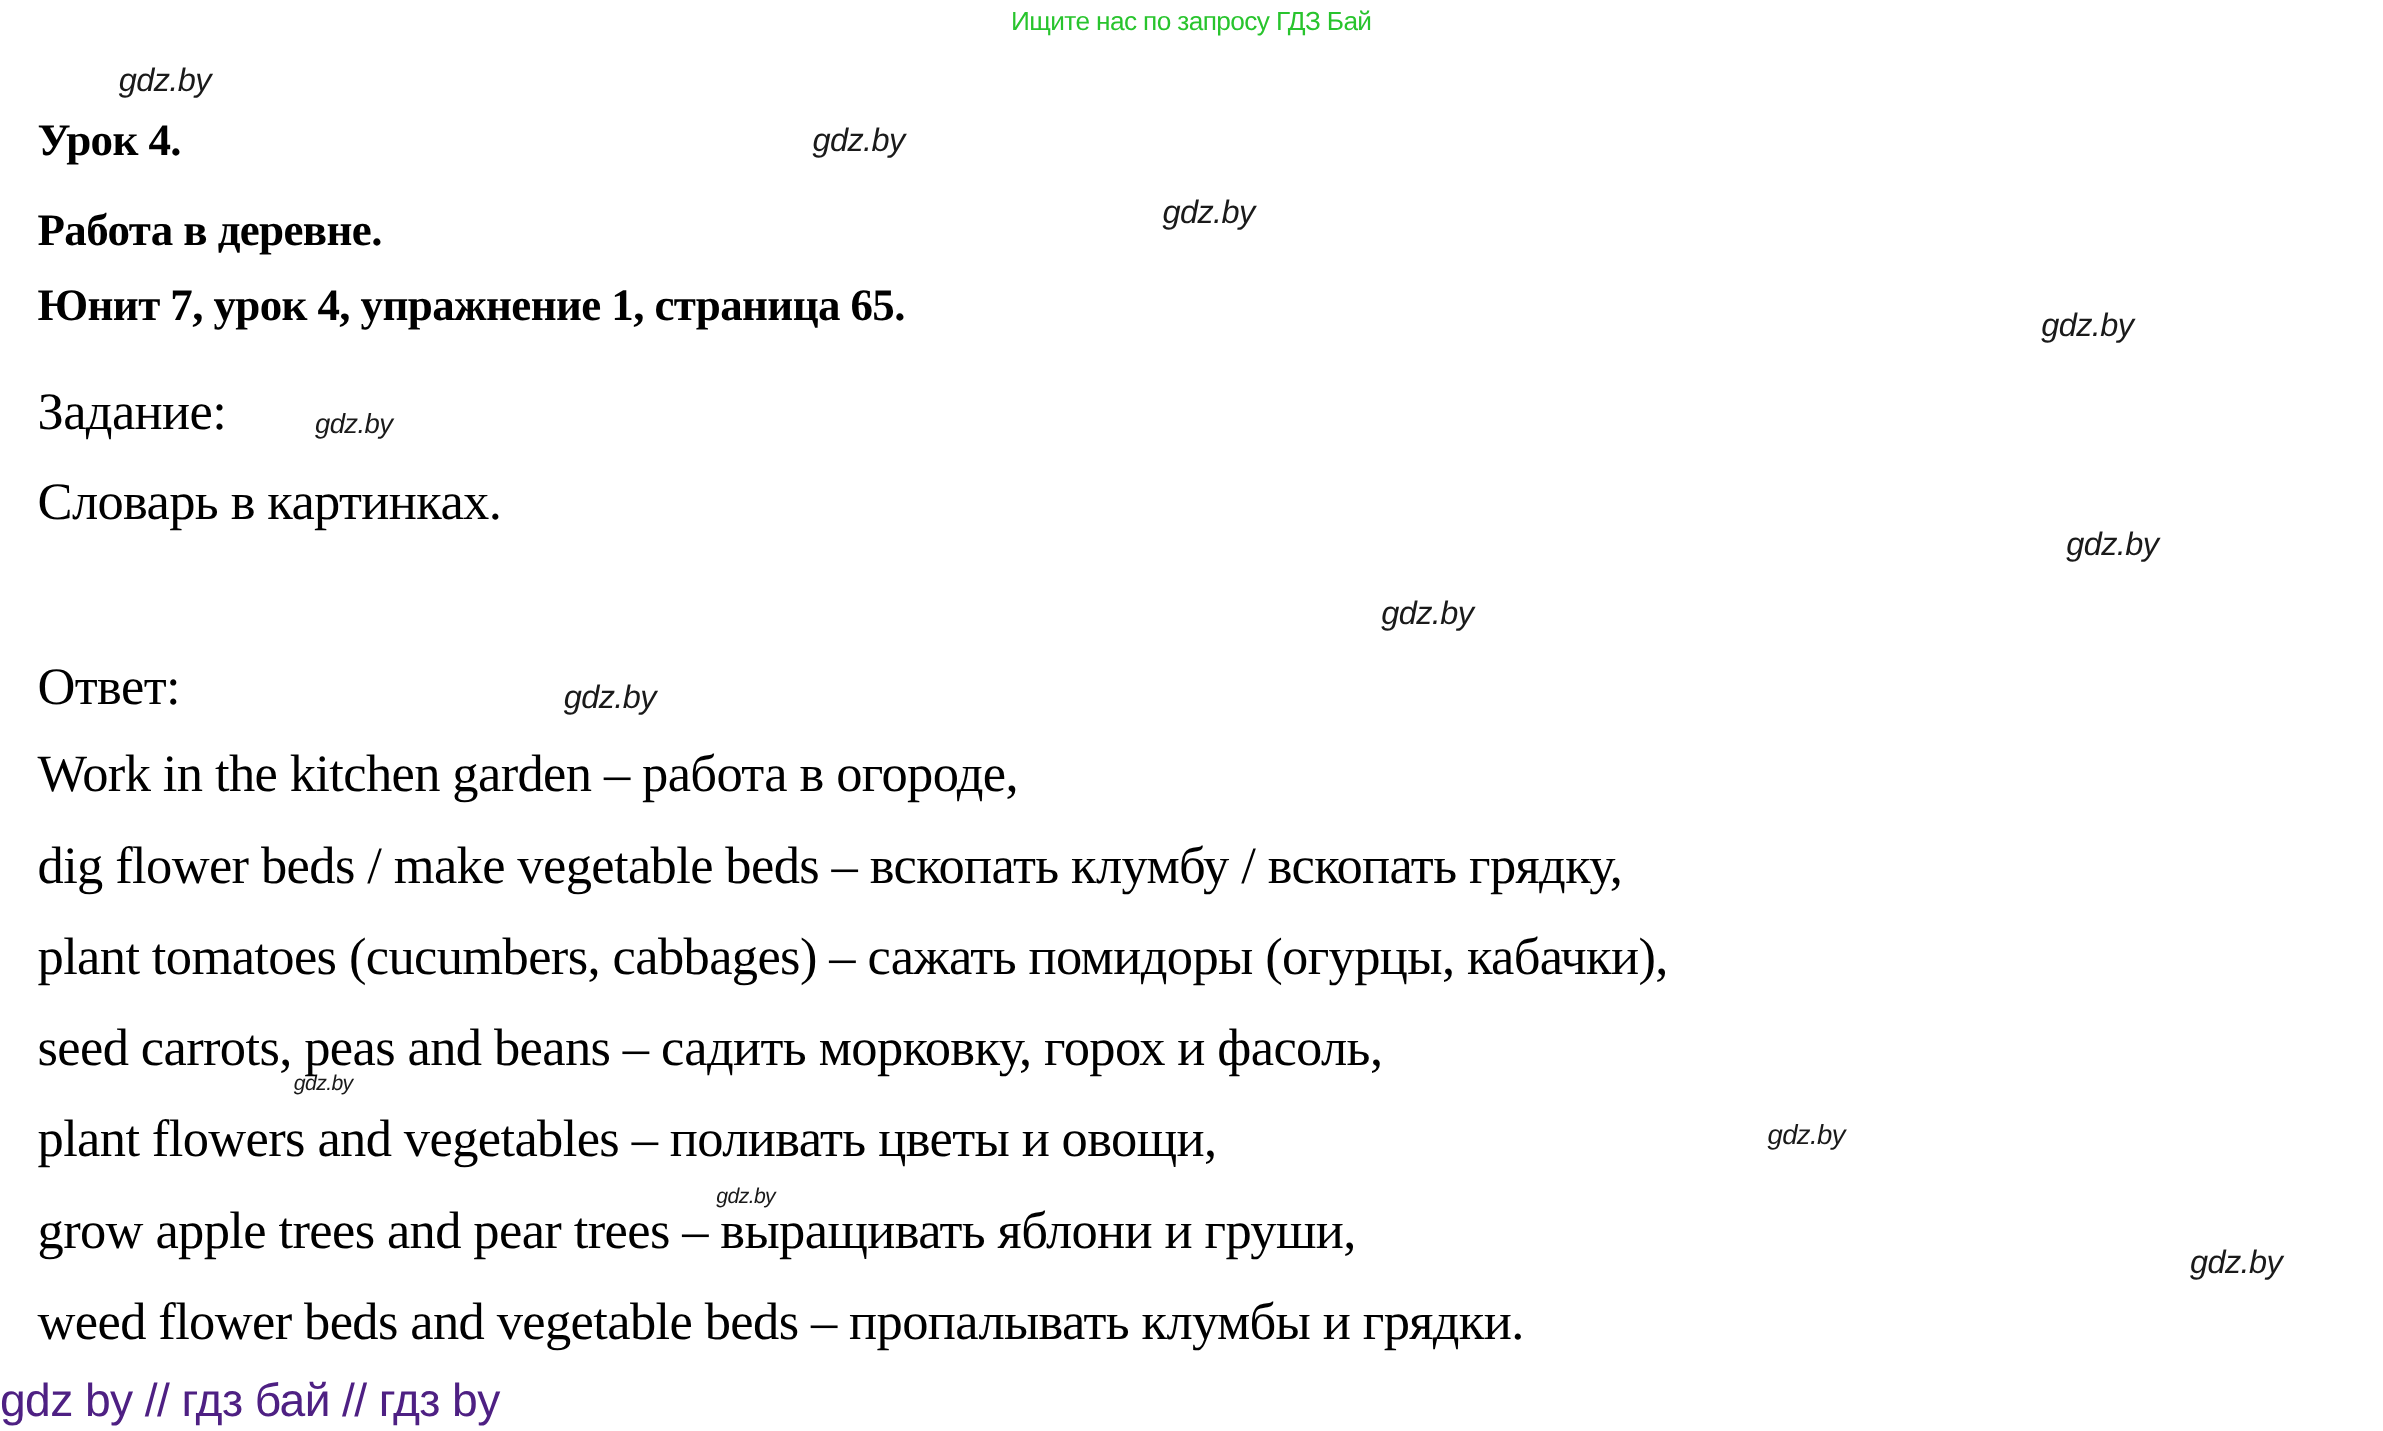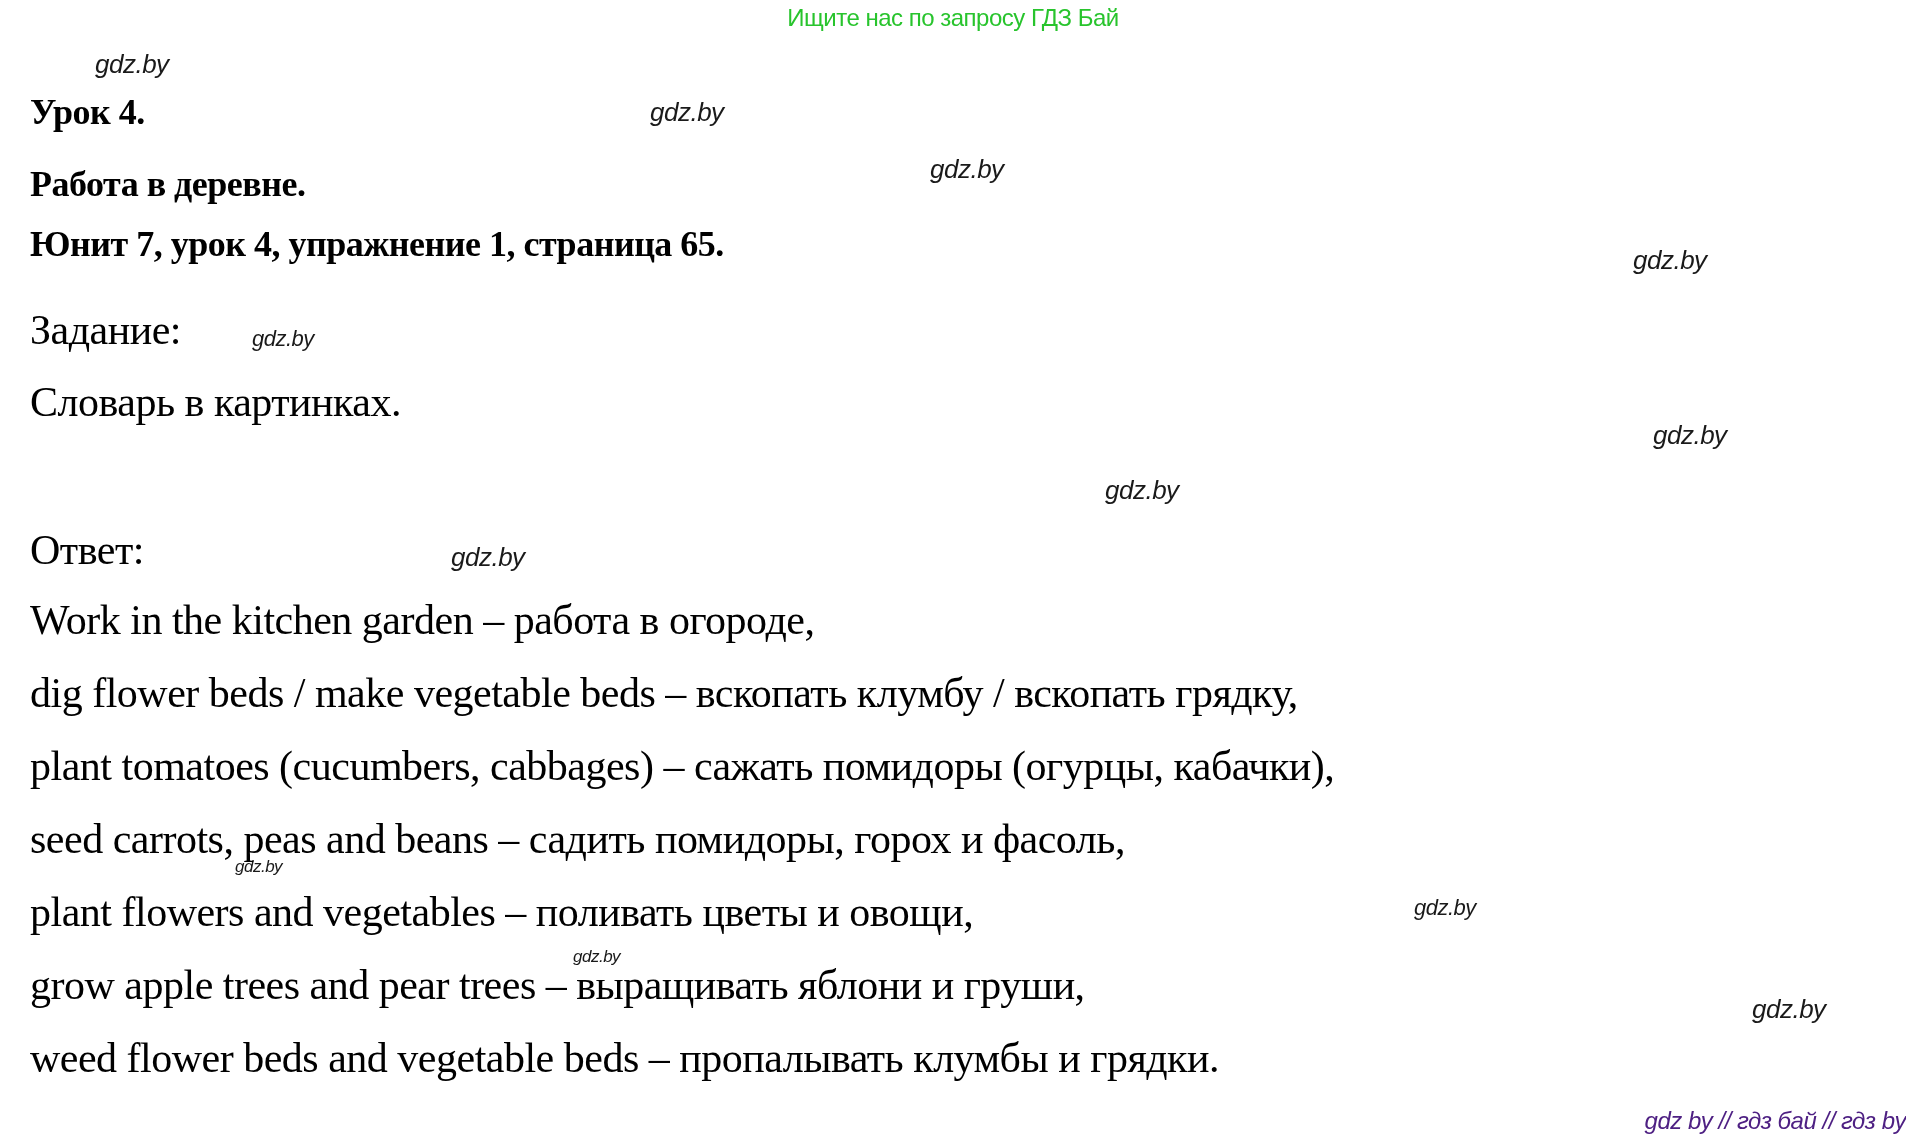--- a/index.html
+++ b/index.html
@@ -16,21 +16,21 @@
     font-family: "Liberation Serif", serif;
     color: #000000;
   }
   .banner {
     position: absolute;
     top: 1px;
     left: 0;
     width: 100%;
     text-align: center;
     font-family: "Liberation Sans", sans-serif;
-    font-size: 24px;
+    font-size: 21px;
     line-height: 34px;
     color: #28c42d;
     letter-spacing: -0.5px;
   }
   .wm {
     position: absolute;
     font-family: "Liberation Sans", sans-serif;
     color: #1a1a1a;
     font-size: 26px;
     line-height: 28px;
@@ -50,27 +50,26 @@
   }
   .bold {
     font-weight: bold;
     font-size: 36px;
   }
   .footer {
     position: absolute;
     top: 1103px;
     left: 0;
     width: 100%;
-    text-align: right;
+    text-align: left;
     font-family: "Liberation Sans", sans-serif;
-    font-size: 24px;
+    font-size: 37px;
     line-height: 36px;
     color: #4e2083;
     letter-spacing: -0.5px;
-    font-style: italic;
   }
 </style>
 </head>
 <body>
 
 <div class="page">
 
   <div class="banner">Ищите нас по запросу ГДЗ Бай</div>
 
   <span class="wm" style="left:95px;   top:50px;">gdz.by</span>
@@ -90,20 +89,20 @@
   <div class="line bold" style="top:156px;">Работа в деревне.</div>
   <div class="line bold" style="top:216px;">Юнит 7, урок 4, упражнение 1, страница 65.</div>
 
   <div class="line" style="top:302px;">Задание:</div>
   <div class="line" style="top:374px;">Словарь в картинках.</div>
 
   <div class="line" style="top:522px;">Ответ:</div>
   <div class="line" style="top:592px;">Work in the kitchen garden – работа в огороде,</div>
   <div class="line" style="top:665px;">dig flower beds / make vegetable beds – вскопать клумбу / вскопать грядку,</div>
   <div class="line" style="top:738px;">plant tomatoes (cucumbers, cabbages) – сажать помидоры (огурцы, кабачки),</div>
-  <div class="line" style="top:811px;">seed carrots, peas and beans – садить помидоры, горох и фасоль,</div>
+  <div class="line" style="top:811px;">seed carrots, peas and beans – садить морковку, горох и фасоль,</div>
   <div class="line" style="top:884px;">plant flowers and vegetables – поливать цветы и овощи,</div>
   <div class="line" style="top:1030px;">weed flower beds and vegetable beds – пропалывать клумбы и грядки.</div>
   <div class="line" style="top:957px;">grow apple trees and pear trees – выращивать яблони и груши,</div>
 
   <div class="footer">gdz by  //  гдз бай  //  гдз by</div>
 
 </div>
 
 </body></html>

